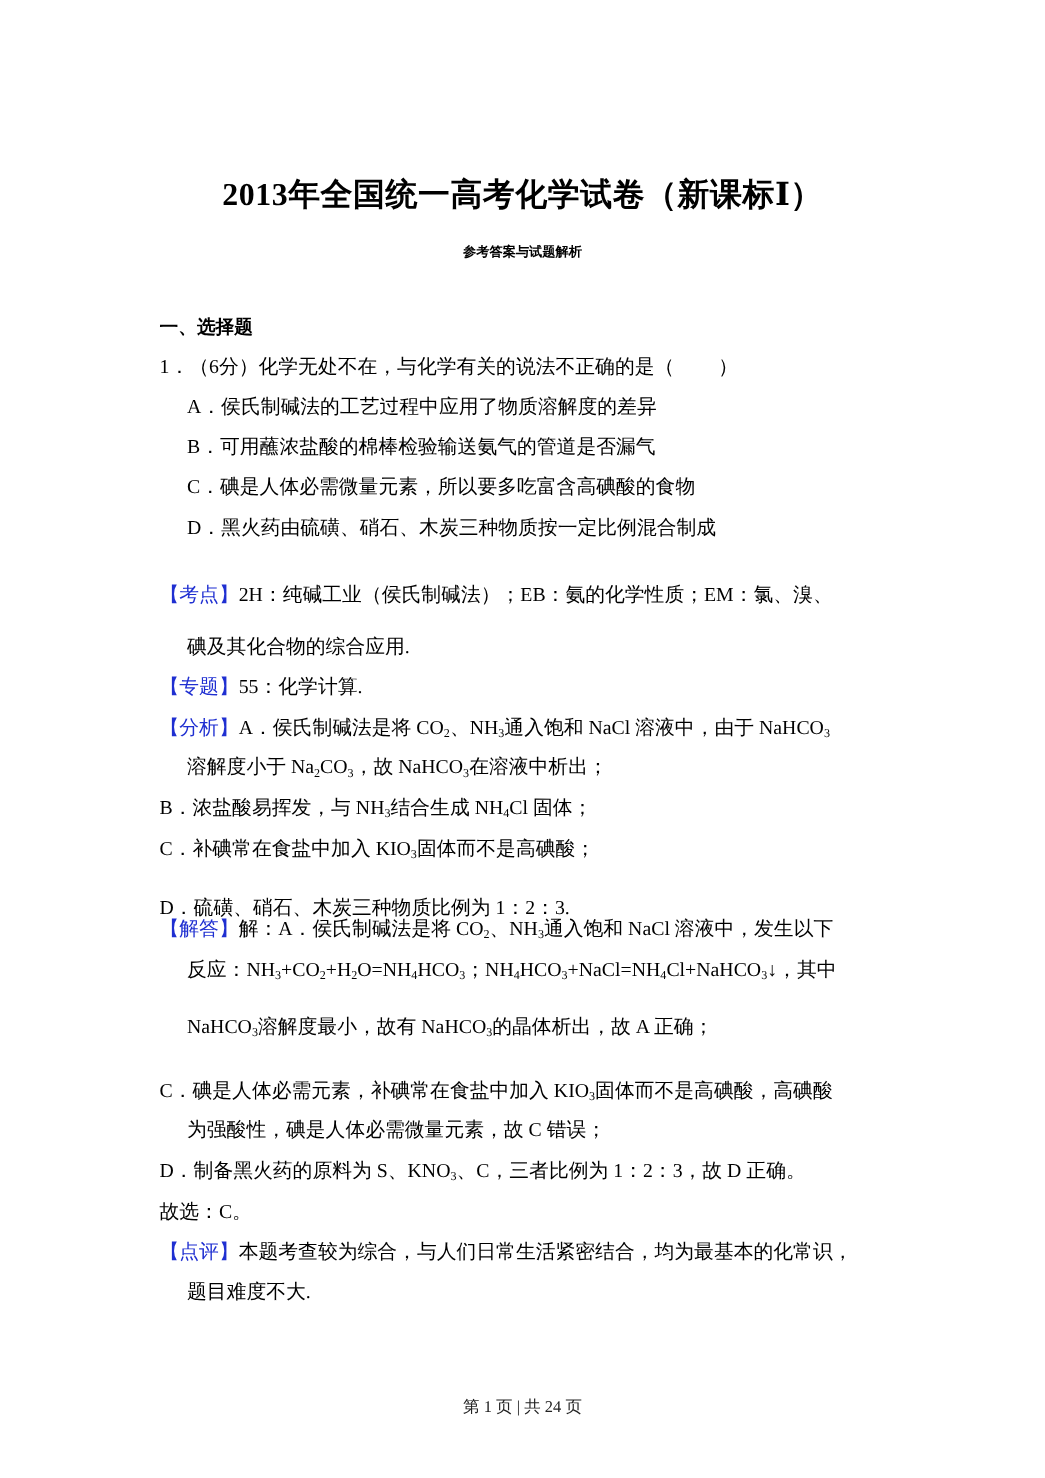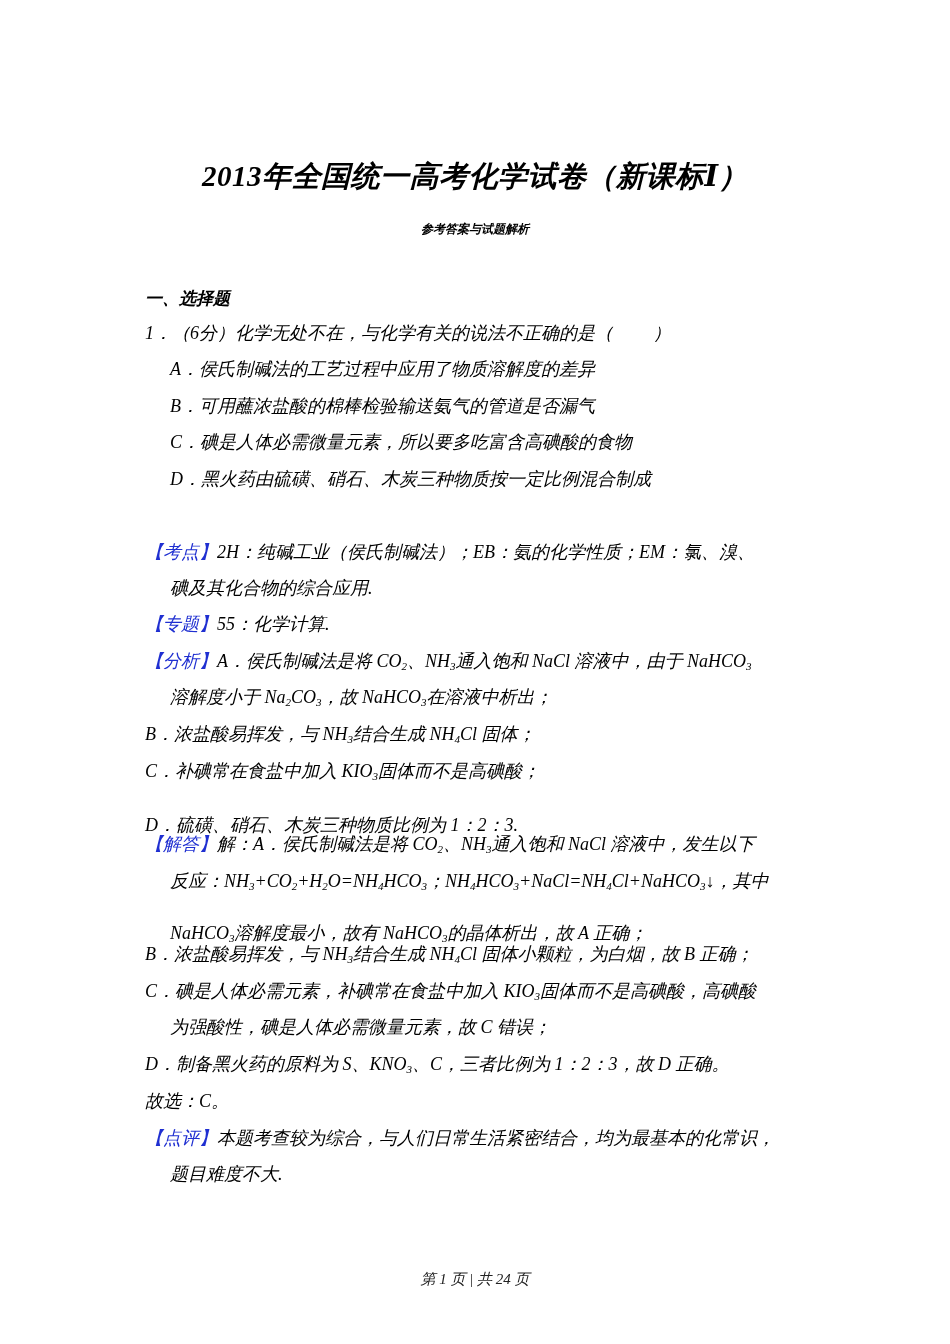--- a/index.html
+++ b/index.html
@@ -13,21 +13,20 @@
       position: relative;
       overflow: hidden;
       font-family: "Liberation Serif", "DejaVu Serif", serif;
       color: #000000;
     }
     .page {
       position: absolute;
       left: 0; top: 0;
       width: 950px;
       height: 1344px;
-      font-style: italic;
     }
     .title {
       position: absolute;
       top: 157px;
       left: 0;
       width: 950px;
       text-align: center;
       font-size: 29px;
       font-weight: bold;
       letter-spacing: 0.5px;
@@ -95,21 +94,21 @@
   <div class="line indent1" style="top:394px;">
     <span>B．</span><span>可用蘸浓盐酸的棉棒检验输送氨气的管道是否漏气</span>
   </div>
   <div class="line indent1" style="top:430px;">
     <span>C．</span><span>碘是人体必需微量元素，所以要多吃富含高碘酸的食物</span>
   </div>
   <div class="line indent1" style="top:467px;">
     <span>D．</span><span>黑火药由硫磺、硝石、木炭三种物质按一定比例混合制成</span>
   </div>
 
-  <div class="line" style="top:540px;">
+  <div class="line" style="top:528px;">
     <span class="tag">【考点】</span><span>2H：纯碱工业（侯氏制碱法）；EB：氨的化学性质；EM：氯、溴、</span>
   </div>
   <div class="line indent1" style="top:576px;">碘及其化合物的综合应用.</div>
 
   <div class="line" style="top:612px;">
     <span class="tag">【专题】</span><span>55：化学计算.</span>
   </div>
 
   <div class="line" style="top:649px;">
     <span class="tag">【分析】</span><span>A．侯氏制碱法是将 CO</span><sub>2</sub><span>、NH</span><sub>3</sub><span>通入饱和 NaCl 溶液中，由于 NaHCO</span><sub>3</sub>
@@ -127,23 +126,20 @@
 
   <div class="line" style="top:832px;">
     <span class="tag">【解答】</span><span>解：A．侯氏制碱法是将 CO</span><sub>2</sub><span>、NH</span><sub>3</sub><span>通入饱和 NaCl 溶液中，发生以下</span>
   </div>
   <div class="line indent1" style="top:869px;">
     <span>反应：NH</span><sub>3</sub><span>+CO</span><sub>2</sub><span>+H</span><sub>2</sub><span>O=NH</span><sub>4</sub><span>HCO</span><sub>3</sub><span>；NH</span><sub>4</sub><span>HCO</span><sub>3</sub><span>+NaCl=NH</span><sub>4</sub><span>Cl+NaHCO</span><sub>3</sub><span>↓，其中</span>
   </div>
   <div class="line indent1" style="top:921px;">
     <span>NaHCO</span><sub>3</sub><span>溶解度最小，故有 NaHCO</span><sub>3</sub><span>的晶体析出，故 A 正确；</span>
   </div>
-  <div class="line" style="top:942px;">
-    <span>B．浓盐酸易挥发，与 NH</span><sub>3</sub><span>结合生成 NH</span><sub>4</sub><span>Cl 固体小颗粒，为白烟，故 B 正确；</span>
-  </div>
   <div class="line" style="top:979px;">
     <span>C．碘是人体必需元素，补碘常在食盐中加入 KIO</span><sub>3</sub><span>固体而不是高碘酸，高碘酸</span>
   </div>
   <div class="line indent1" style="top:1015px;">为强酸性，碘是人体必需微量元素，故 C 错误；</div>
   <div class="line" style="top:1052px;">
     <span>D．制备黑火药的原料为 S、KNO</span><sub>3</sub><span>、C，三者比例为 1：2：3，故 D 正确。</span>
   </div>
   <div class="line" style="top:1089px;">故选：C。</div>
 
   <div class="line" style="top:1126px;">

